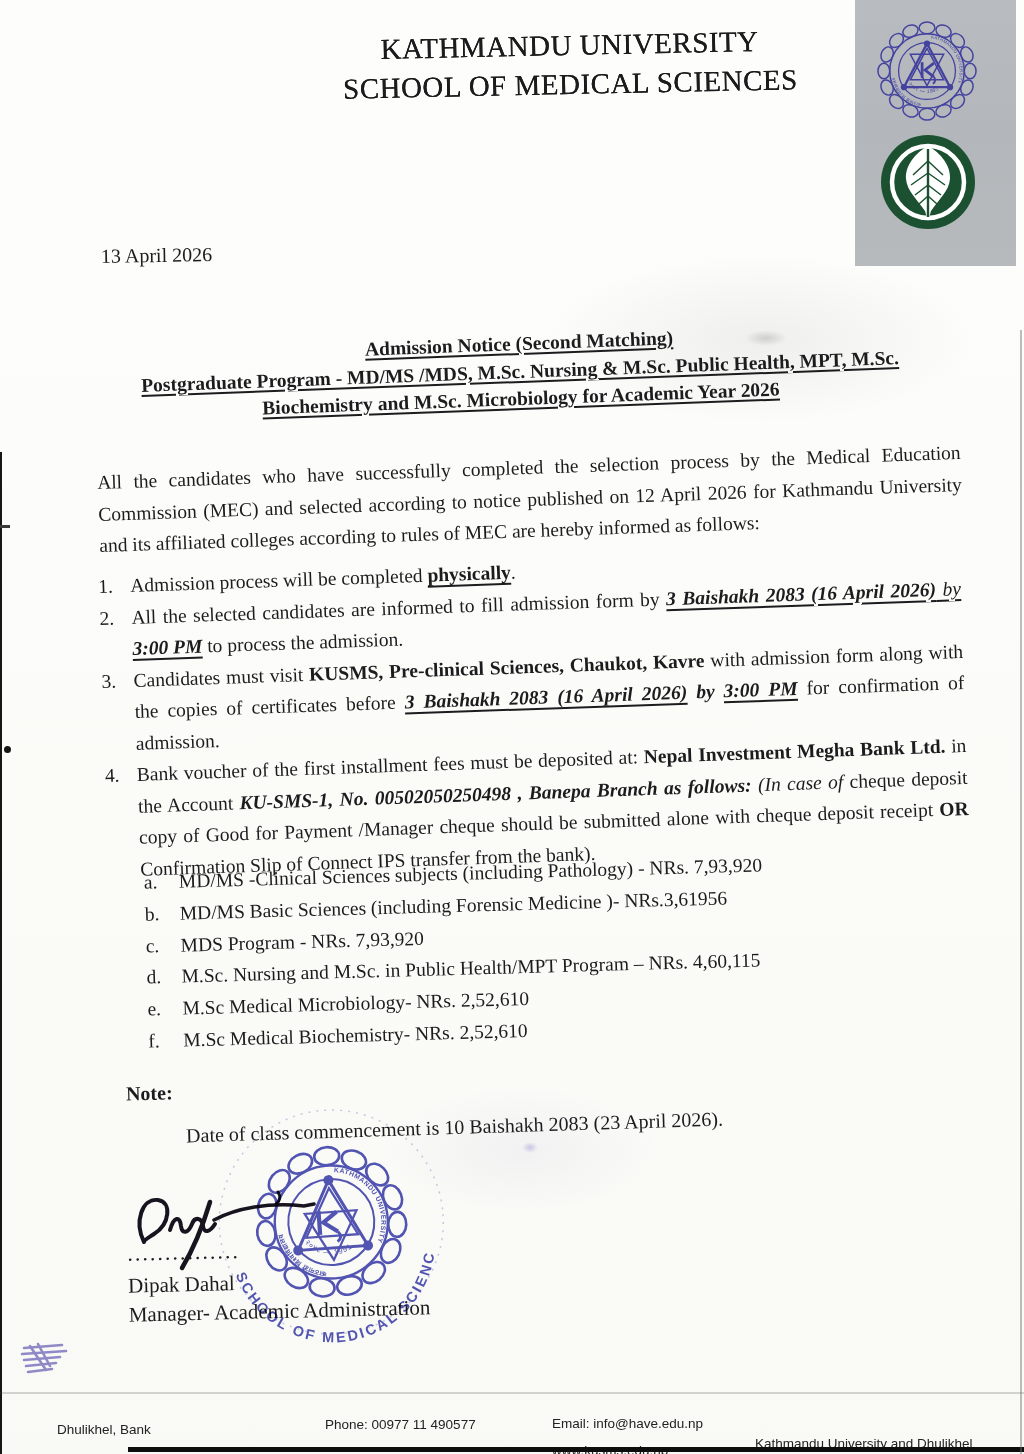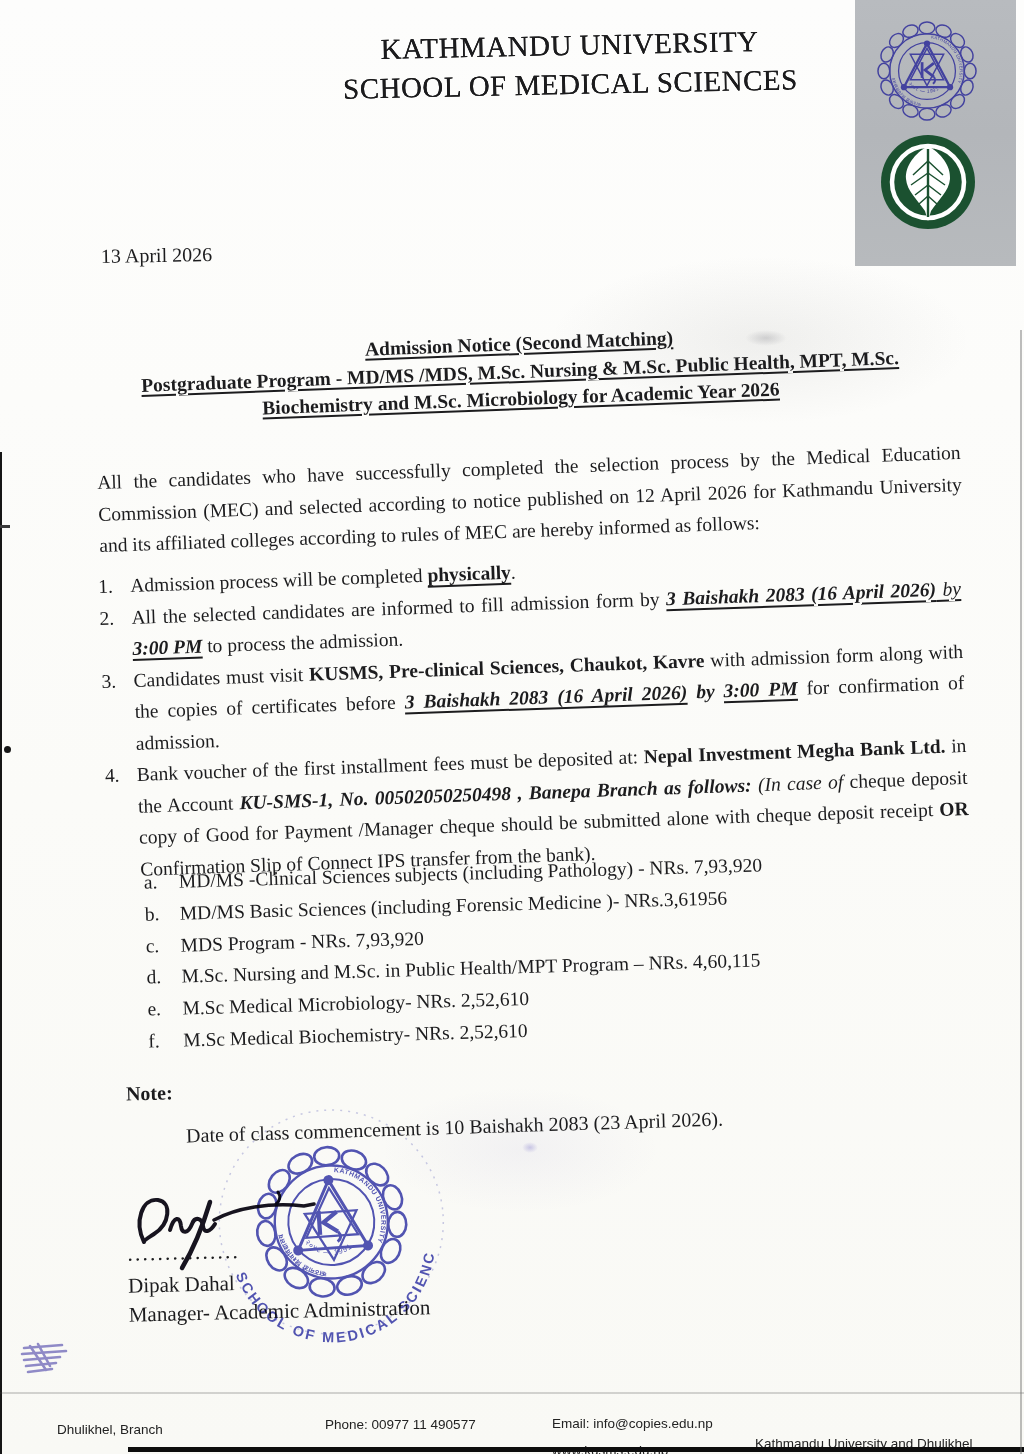--- a/index.html
+++ b/index.html
@@ -254,24 +254,24 @@
       <textPath href="#stL" startOffset="8">काठमाडौं विश्वविद्यालय</textPath>
     </text>
     <text font-size="7.5" letter-spacing="0.8" fill="#3b3eae" font-family="Liberation Sans, sans-serif">
       <textPath href="#stB" startOffset="8">२०४८ — 1991</textPath>
     </text>
     <text font-size="14.5" letter-spacing="2.5" fill="#3b3eae" font-family="Liberation Sans, sans-serif" font-weight="bold">
       <textPath href="#stArc" startOffset="4">SCHOOL OF MEDICAL SCIENCES</textPath>
     </text>
   </svg>
 
-  <div class="abs foot" style="left:57px;top:1422px">Dhulikhel, Branch</div>
+  <div class="abs foot" style="left:57px;top:1422px">Dhulikhel, Bank</div>
   <div class="abs foot" style="left:255px;top:1484px">GPO Box 6250</div>
   <div class="abs foot" style="left:325px;top:1417px">Phone: 00977 11 490577</div>
-  <div class="abs foot" style="left:552px;top:1416px">Email: info@copies.edu.np</div>
+  <div class="abs foot" style="left:552px;top:1416px">Email: info@have.edu.np</div>
   <div class="abs foot" style="left:552px;top:1443px">www.kusms.edu.np</div>
   <div class="abs foot" style="left:755px;top:1493px">Collaborative Program of</div>
   <div class="abs foot" style="left:755px;top:1436px">Kathmandu University and Dhulikhel Hospital</div>
 
   <div class="abs edge-left"></div>
   <div class="abs edge-dash"></div>
   <div class="abs dot-mark"></div>
   <div class="abs pre-footer-line"></div>
   <div class="abs bottom-line"></div>
   <div class="abs right-edge"></div>

